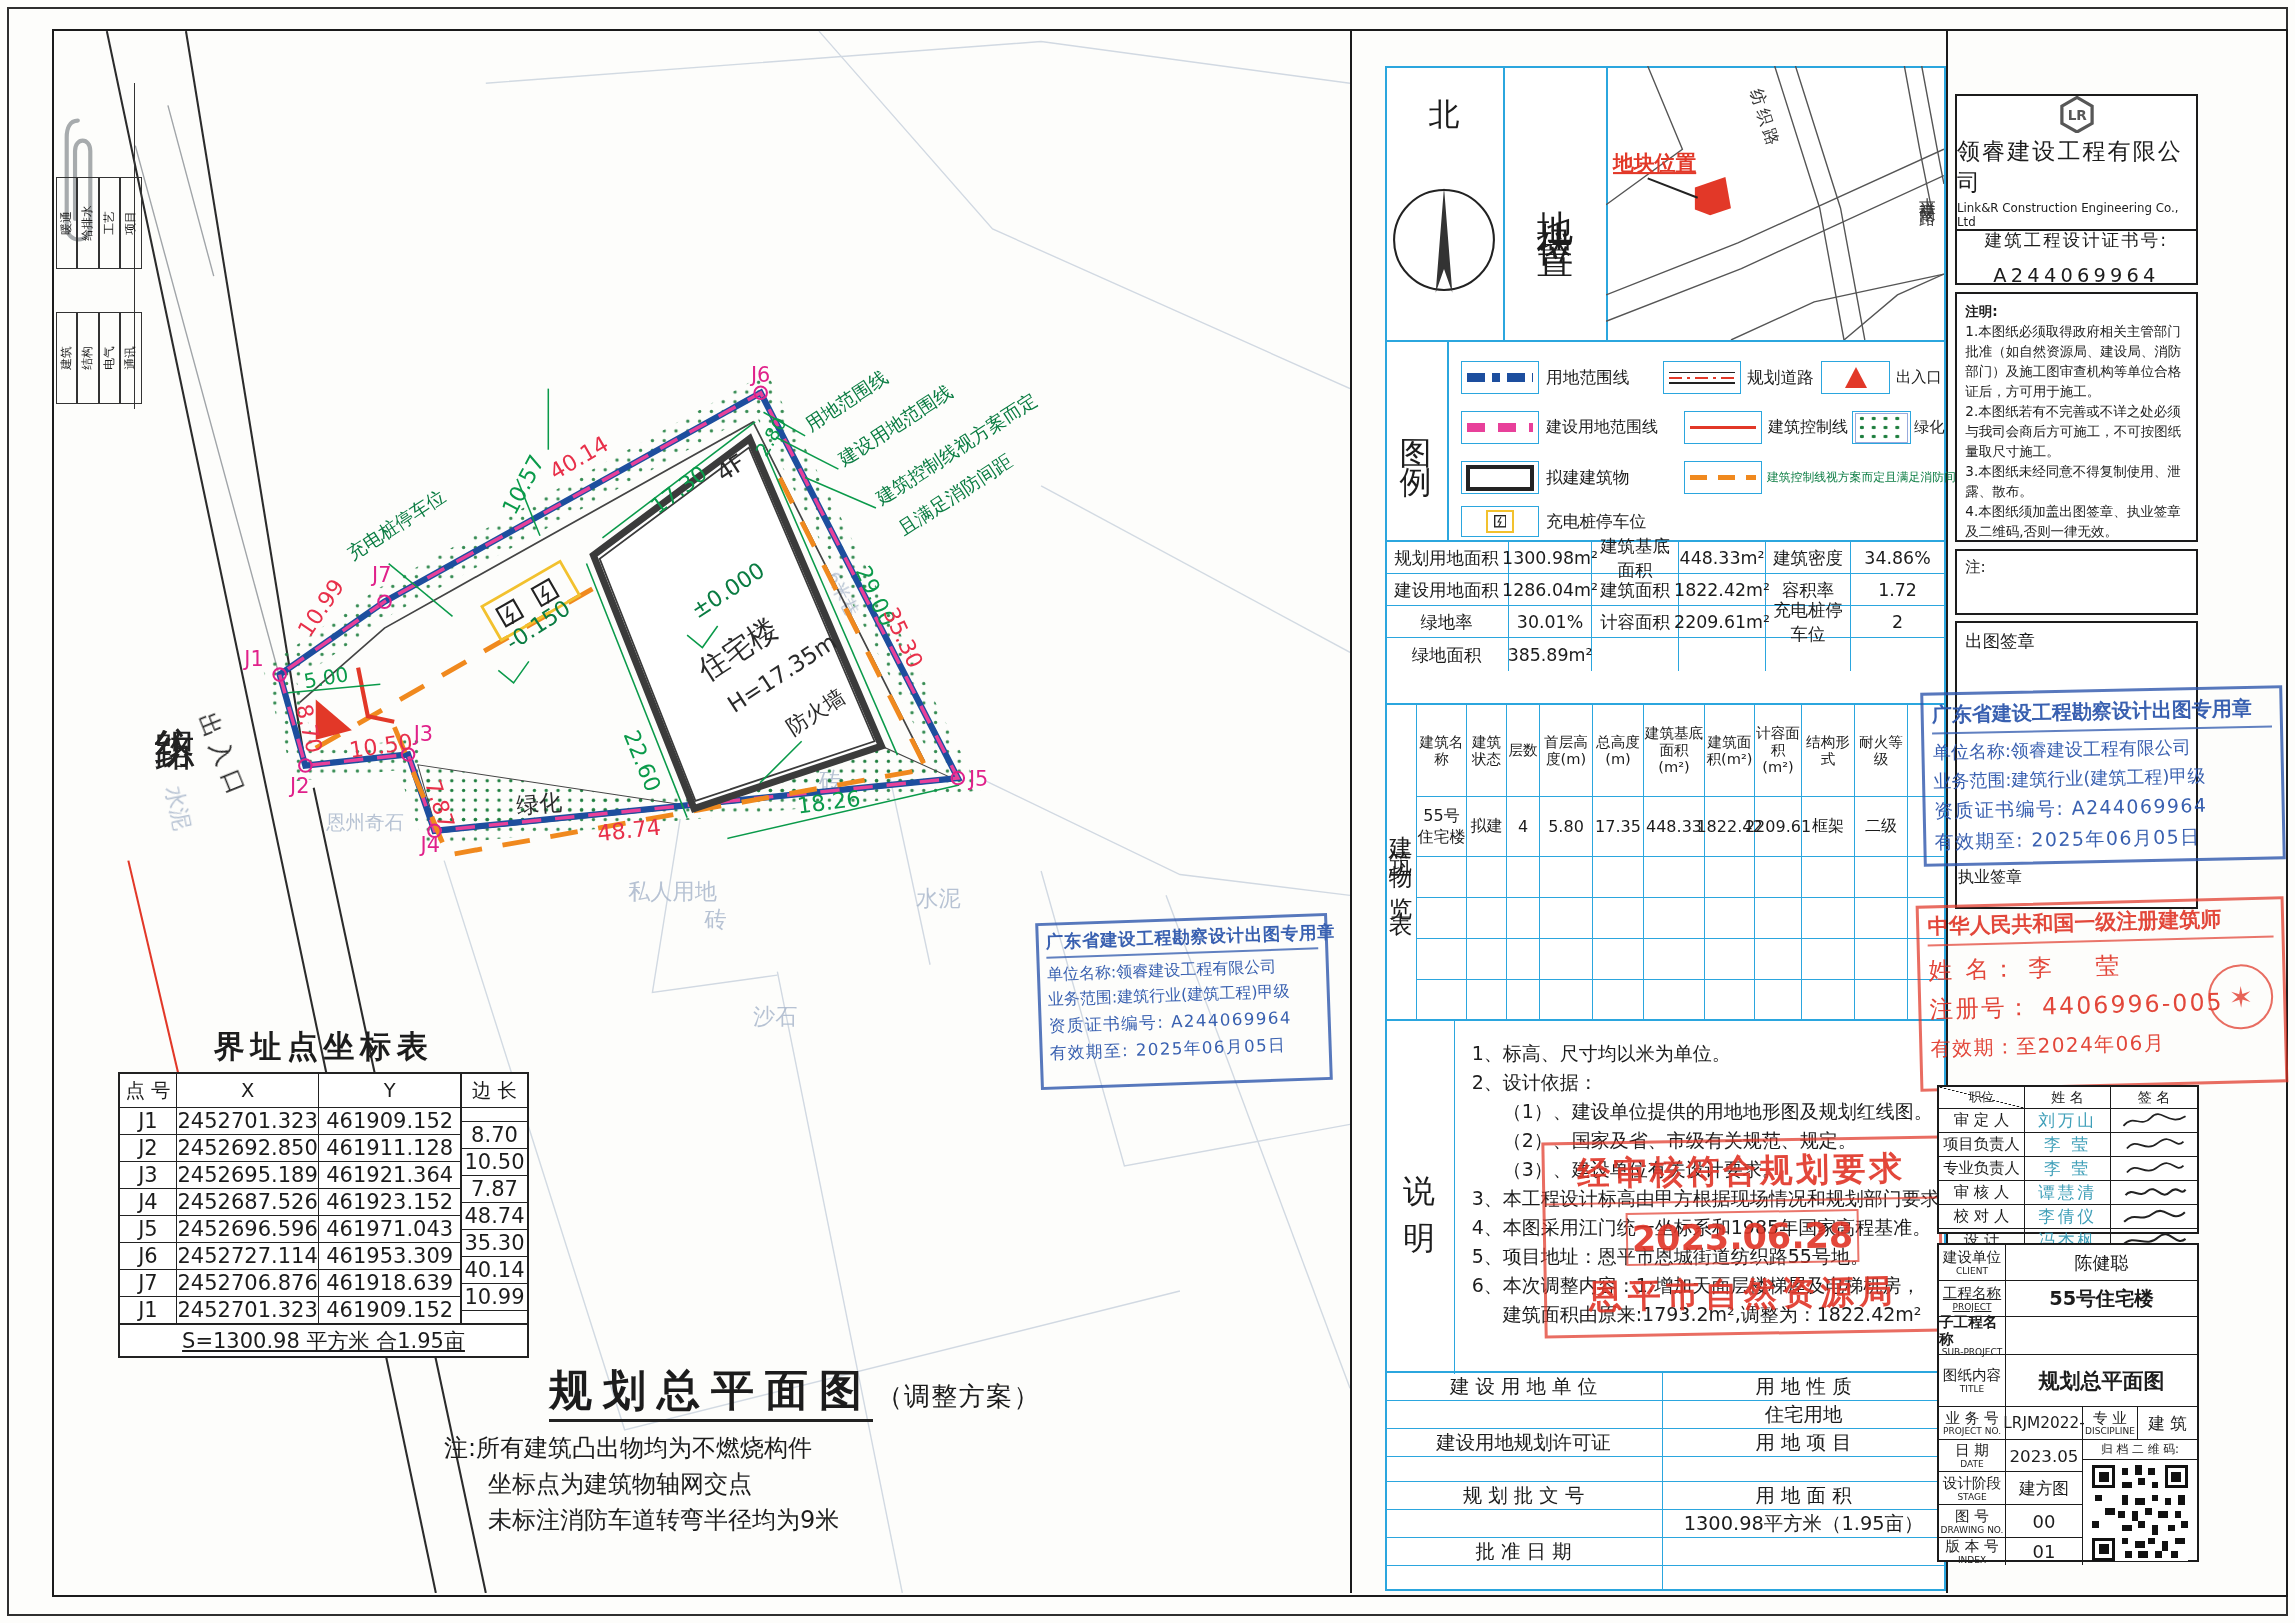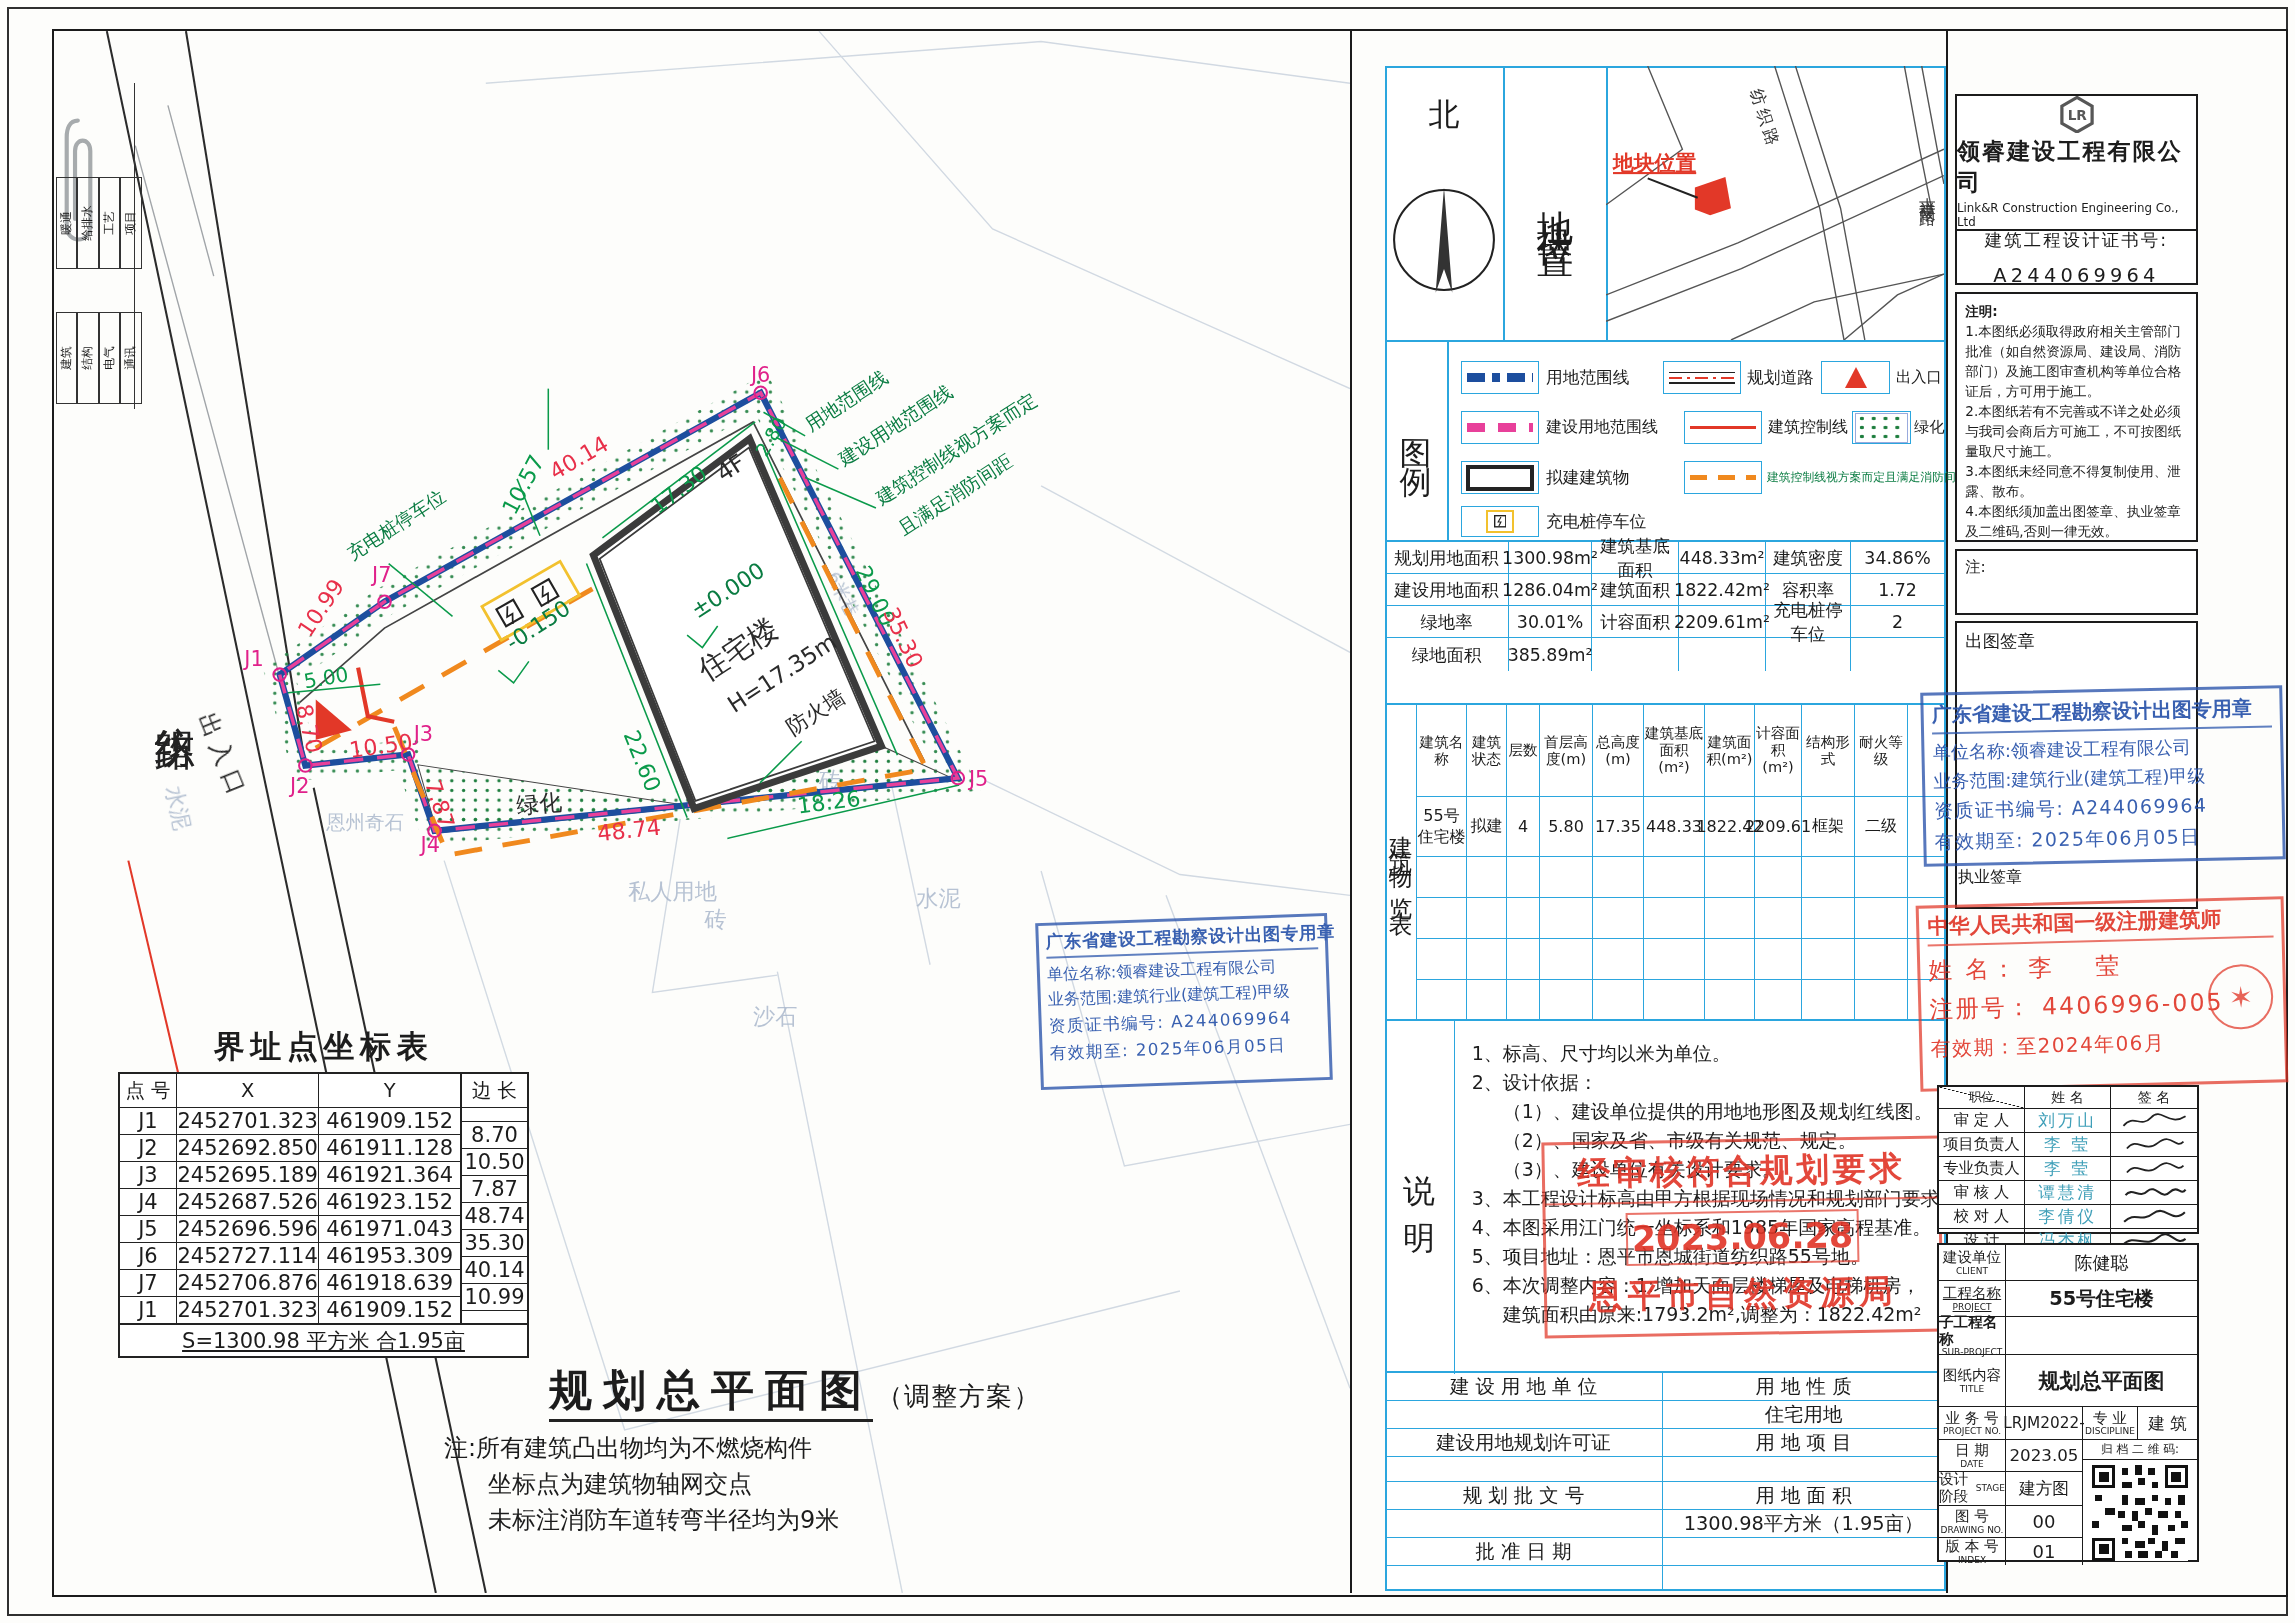--- a/index.html
+++ b/index.html
@@ -549,21 +549,21 @@
     <div class="bcell" style="border-bottom:none;"></div>
     <div class="bcell" style="border-bottom:none;border-right:none;"></div>
   </div>
 
   <div class="abs blackbox" style="left:1955px;top:94px;width:243px;height:191px;">
     <div style="display:flex;flex-direction:column;align-items:center;height:133px;border-bottom:2.1px solid #1b1b1b;justify-content:center;">
       <svg width="76" height="72" viewBox="-55 -52 110 104">
         <polygon points="0,-48 42,-24 42,24 0,48 -42,24 -42,-24" fill="none" stroke="#575757" stroke-width="9"></polygon>
         <text x="-26" y="14" font-size="38" font-weight="bold" fill="#575757">LR</text>
       </svg>
-      <div style="font-size:23px;font-weight:bold;letter-spacing:2.1px;margin-top:2.8px;">领睿建设工程有限公司</div>
+      <div style="font-size:23px;font-weight:normal;letter-spacing:2.1px;margin-top:2.8px;">领睿建设工程有限公司</div>
       <div style="font-size:11.8px;margin-top:2.8px;">Link&amp;R Construction Engineering Co., Ltd</div>
     </div>
     <div style="display:flex;flex-direction:column;align-items:center;justify-content:center;height:53px;">
       <div style="font-size:17.4px;letter-spacing:2.1px;">建筑工程设计证书号:</div>
       <div style="font-size:19.4px;letter-spacing:4.2px;margin-top:12px;">A244069964</div>
     </div>
   </div>
 
   <div class="abs blackbox" style="left:1955px;top:292px;width:243px;height:250px;padding:7px 8.3px;font-size:13.5px;line-height:20px;">
     <div style="font-weight:bold;">注明:</div>
@@ -709,21 +709,21 @@
     <div style="display:flex;height:calc(100% - 190px);">
       <div style="width:144px;display:flex;flex-direction:column;">
         <div style="display:flex;height:32px;border-bottom:1.4px solid #1b1b1b;">
           <div style="width:66px;border-right:1.4px solid #1b1b1b;display:flex;flex-direction:column;align-items:center;justify-content:center;">
             <span class="tb-cn">日 期</span>
             <span class="tb-en">DATE</span>
           </div>
           <div style="flex:1;border-right:1.4px solid #1b1b1b;display:flex;align-items:center;justify-content:center;font-size:16.7px;">2023.05</div>
         </div>
         <div style="display:flex;height:33px;border-bottom:1.4px solid #1b1b1b;">
-          <div style="width:66px;border-right:1.4px solid #1b1b1b;display:flex;flex-direction:row;align-items:center;justify-content:center;">
+          <div style="width:66px;border-right:1.4px solid #1b1b1b;display:flex;flex-direction:column;align-items:center;justify-content:center;">
             <span class="tb-cn">设计阶段</span>
             <span class="tb-en">STAGE</span>
           </div>
           <div style="flex:1;border-right:1.4px solid #1b1b1b;display:flex;align-items:center;justify-content:center;font-size:16.7px;">建方图</div>
         </div>
         <div style="display:flex;height:33px;border-bottom:1.4px solid #1b1b1b;">
           <div style="width:66px;border-right:1.4px solid #1b1b1b;display:flex;flex-direction:column;align-items:center;justify-content:center;">
             <span class="tb-cn">图 号</span>
             <span class="tb-en">DRAWING NO.</span>
           </div>

